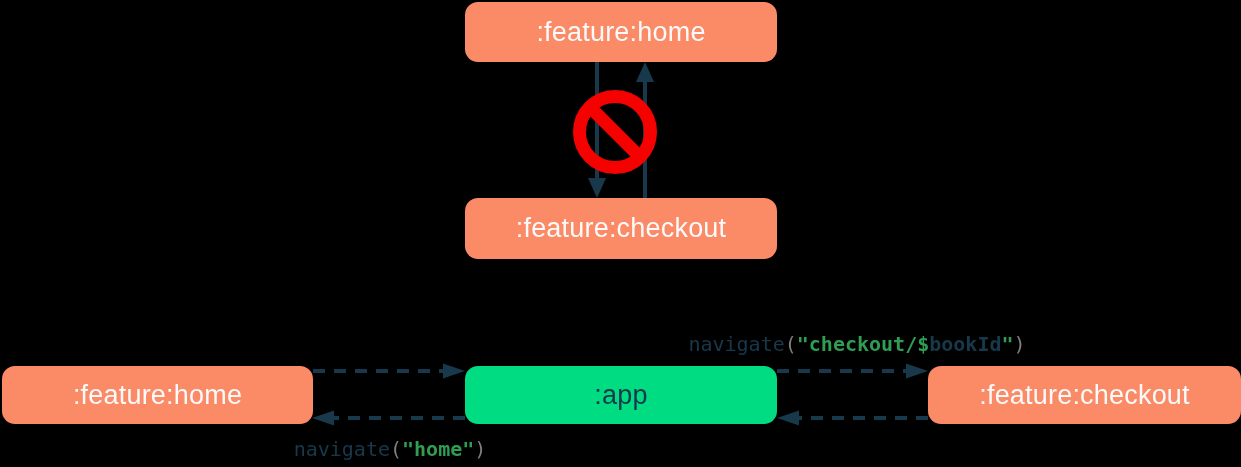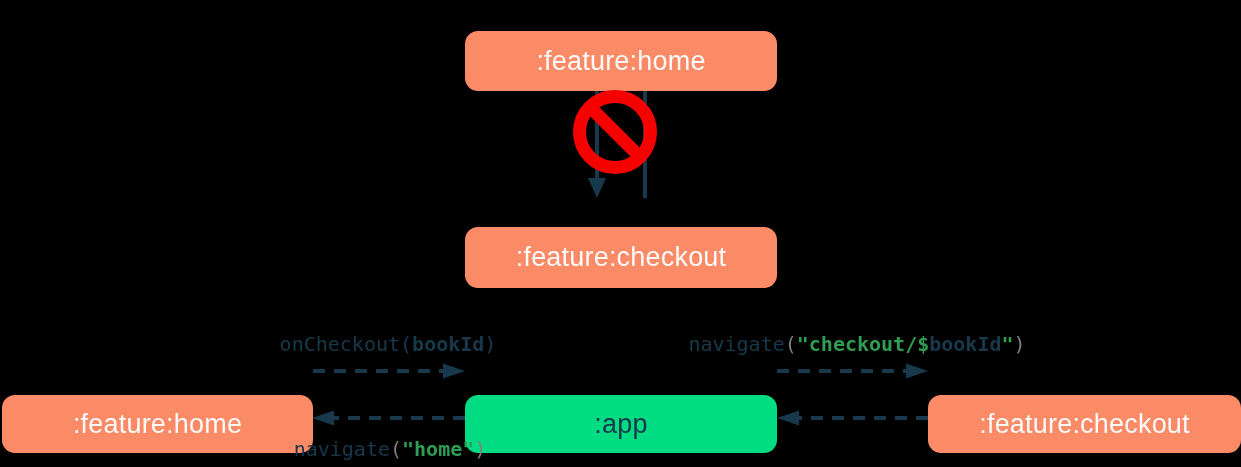--- a/index.html
+++ b/index.html
@@ -16,21 +16,20 @@
     font-family: "Liberation Sans", sans-serif;
   }
   .node {
     position: absolute;
     border-radius: 13px;
     display: flex;
     align-items: center;
     justify-content: center;
     font-size: 27px;
     letter-spacing: 0.2px;
-    margin-top: 29px;
   }
   .node.coral {
     background: #FB8A66;
     color: #FAFAFA;
   }
   .node.green {
     background: #00DC82;
     color: #17394B;
   }
   .overlay-svg {
@@ -112,23 +111,20 @@
   </div>
 
   <div class="node green" style="left:465px; top:366px; width:312px; height:58px;">
     <span>:app</span>
   </div>
 
   <div class="node coral" style="left:928px; top:366px; width:313px; height:58px;">
     <span>:feature:checkout</span>
   </div>
 
-  <div class="code" style="left:388px; top:332px;">
-    <span>onCheckout</span><span>(</span><span class="tok-b">bookId</span><span>)</span>
-  </div>
 
   <div class="code" style="left:857px; top:332px;">
     <span>navigate</span><span class="tok-gray">(</span><span class="tok-str">"checkout/</span><span class="tok-str">$</span><span class="tok-b">bookId</span><span class="tok-str">"</span><span class="tok-gray">)</span>
   </div>
 
   <div class="code" style="left:390px; top:437px;">
     <span>navigate</span><span class="tok-gray">(</span><span class="tok-str">"home"</span><span class="tok-gray">)</span>
   </div>
 
 

